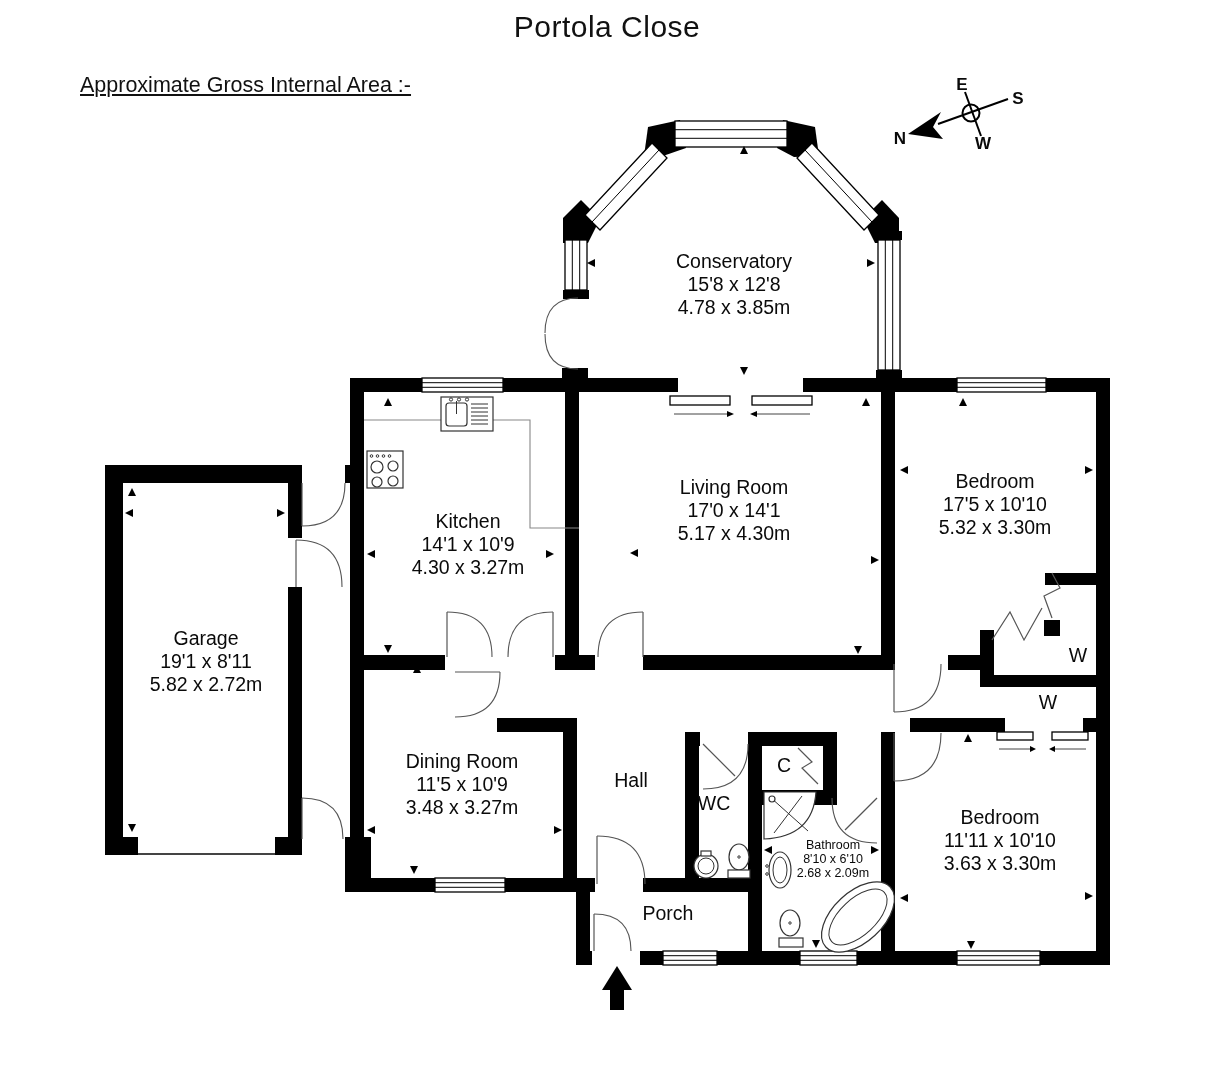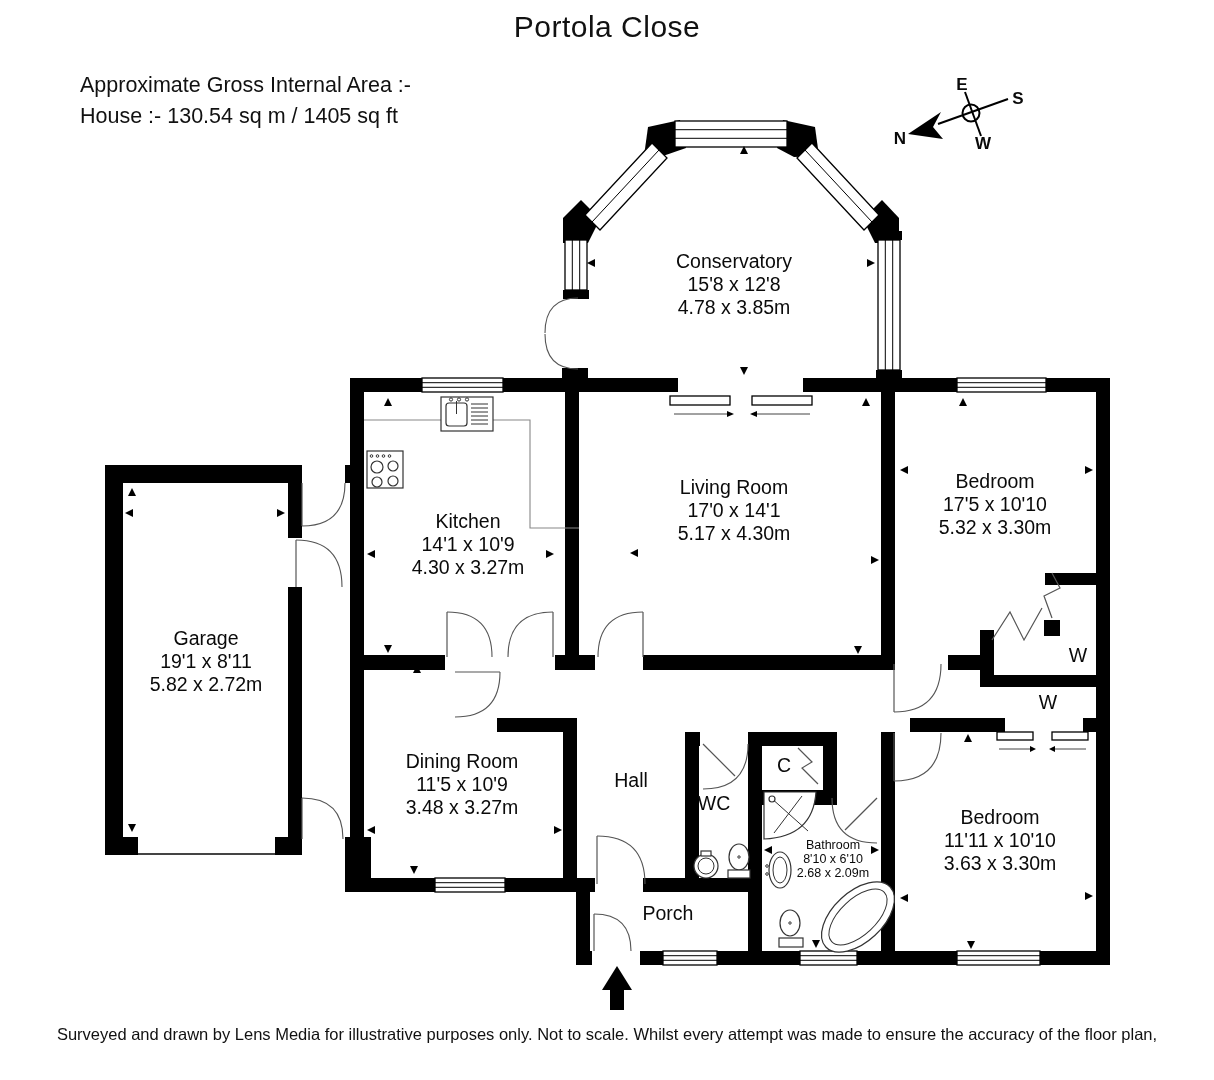--- a/index.html
+++ b/index.html
@@ -1,18 +1,18 @@
 <!DOCTYPE html>
 <html><head>
 <meta charset="utf-8">
 <style>
   html,body{margin:0;padding:0;background:#fff;}
   body{width:1214px;height:1080px;position:relative;font-family:"Liberation Sans",sans-serif;color:#111;overflow:hidden;}
   .page-title{position:absolute;top:10px;left:0;width:100%;text-align:center;font-size:30px;font-weight:400;letter-spacing:.5px;}
-  .area-block{position:absolute;top:70px;left:80px;font-size:21.5px;line-height:31px;}
+  .area-block{position:absolute;top:70px;left:80px;font-size:21.5px;line-height:31px;text-decoration:underline;}
   .footer{position:absolute;top:1022px;left:0;width:100%;text-align:center;font-size:16.5px;line-height:24px;}
   svg{position:absolute;left:0;top:0;}
   .wall{fill:#000;}
   .win{fill:#fff;stroke:#000;stroke-width:1.3;}
   .winline{stroke:#000;stroke-width:1;fill:none;}
   .door{fill:none;stroke:#555;stroke-width:1.1;}
   .leaf{stroke:#555;stroke-width:1.2;fill:none;}
   .fix{fill:#fff;stroke:#333;stroke-width:1.2;}
   .fixline{stroke:#333;stroke-width:1;fill:none;}
   .counter{stroke:#888;stroke-width:1.1;fill:none;}
@@ -22,21 +22,20 @@
   .smalldim{font-size:12.5px;}
   .compassletter{font-size:17px;font-weight:bold;}
 </style>
 </head>
 <body>
 
 <div class="page-title">Portola Close</div>
 
 <div class="area-block">
   <div>Approximate Gross Internal Area :-</div>
-  <div>House :- 130.54 sq m / 1405 sq ft</div>
 </div>
 
 <svg width="1214" height="1080" viewBox="0 0 1214 1080">
 
   <g>
     <rect class="wall" x="350" y="378" width="328" height="14"></rect>
     <rect class="wall" x="803" y="378" width="307" height="14"></rect>
     <rect class="wall" x="1096" y="392" width="14" height="573"></rect>
     <rect class="wall" x="350" y="392" width="14" height="500"></rect>
     <rect class="wall" x="565" y="392" width="14" height="278"></rect>
@@ -355,14 +354,13 @@
     <text class="roomname" x="631" y="787" text-anchor="middle">Hall</text>
     <text class="roomname" x="714" y="810" text-anchor="middle">WC</text>
     <text class="roomname" x="784" y="772" text-anchor="middle">C</text>
     <text class="roomname" x="668" y="920" text-anchor="middle">Porch</text>
     <text class="roomname" x="1078" y="662" text-anchor="middle">W</text>
     <text class="roomname" x="1048" y="709" text-anchor="middle">W</text>
   </g>
 </svg>
 
 <div class="footer">
-  <div>Surveyed and drawn by Lens Media for illustrative purposes only. Not to scale. Whilst every attempt was made to ensure the accuracy of the floor plan,</div>
 </div>
 
 </body></html>

